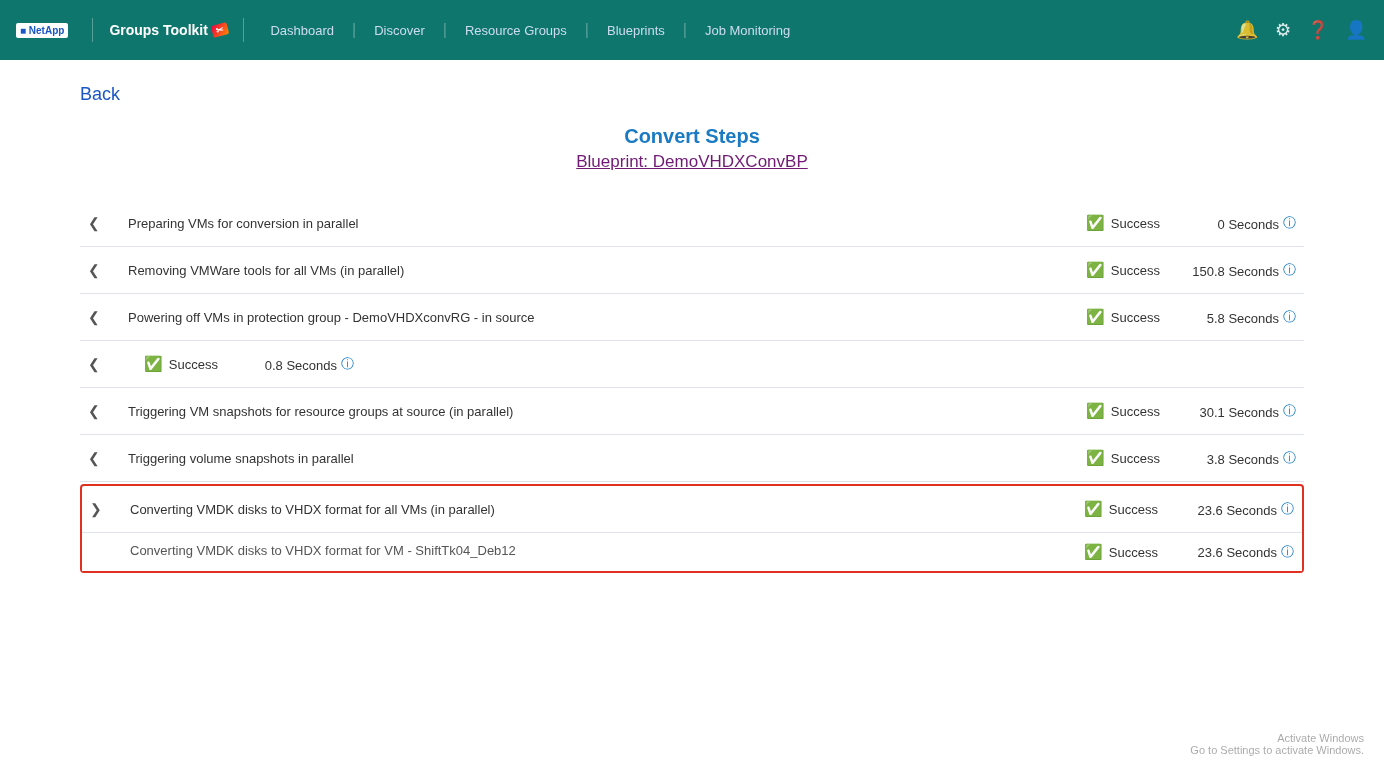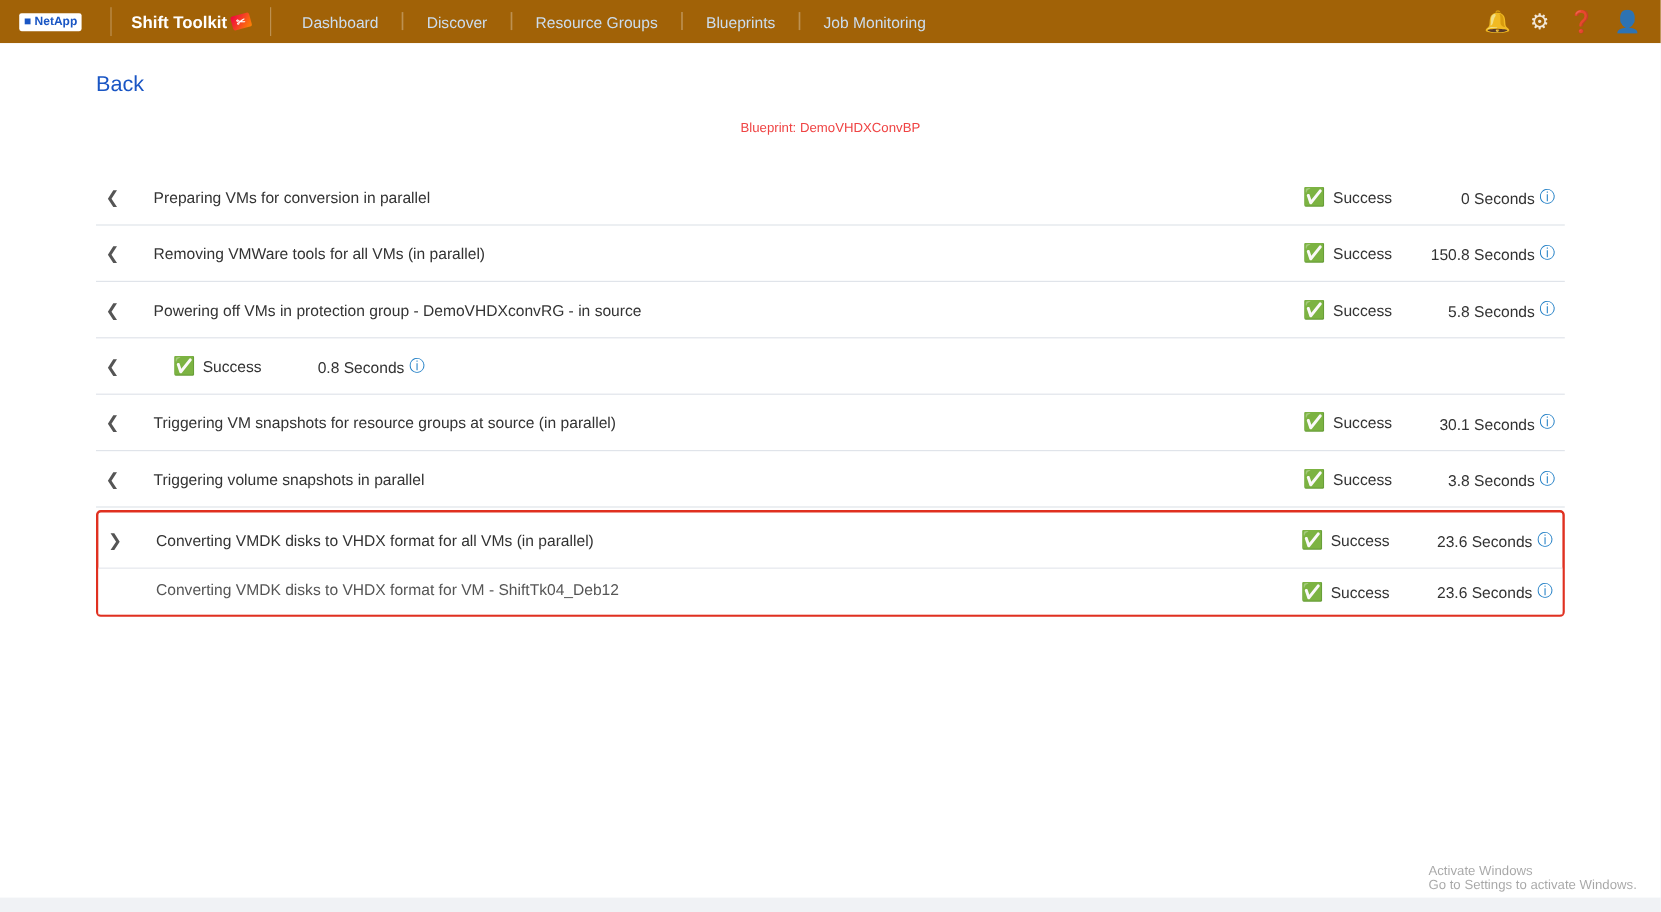--- a/index.html
+++ b/index.html
@@ -1,23 +1,23 @@
 <!DOCTYPE html>
 <html><head>
   <meta charset="utf-8">
   <style>
     * { box-sizing: border-box; margin: 0; padding: 0; }
     body { font-family: 'Segoe UI', Arial, sans-serif; background: #f0f2f5; min-height: 760px; }
 
     
     .navbar {
-      background: #a16207;
-      display: flex;
-      align-items: center;
-      height: 36px;
+      background: #0f766e;
+      display: flex;
+      align-items: center;
+      height: 60px;
       padding: 0 16px;
       gap: 8px;
     }
     .navbar-brand {
       display: flex;
       align-items: center;
       gap: 6px;
       color: #fff;
       font-weight: bold;
       font-size: 14px;
@@ -92,23 +92,24 @@
       text-align: center;
       margin-bottom: 28px;
     }
     .page-title {
       color: #1a7bc4;
       font-size: 20px;
       font-weight: 600;
       margin-bottom: 4px;
     }
     .page-subtitle {
-      color: #ef4444;
-      font-size: 11px;
+      color: #701a75;
+      font-size: 17px;
       font-weight: 500;
+      text-decoration: underline;
     }
     .step-row {
       border-bottom: 1px solid #e0e4ea;
       display: flex;
       align-items: center;
       padding: 14px 8px;
       gap: 16px;
     }
     .step-row:last-child { border-bottom: none; }
     .step-chevron {
@@ -186,37 +187,38 @@
       gap: 4px;
       font-size: 13px;
       color: #333;
       min-width: 120px;
       justify-content: flex-end;
     }
 
     
     .windows-watermark {
       position: fixed;
-      bottom: 16px;
+      bottom: 4px;
       right: 20px;
       color: rgba(0,0,0,0.35);
       font-size: 11px;
+      text-align: right;
       pointer-events: none;
     }
   </style>
 </head>
 <body>
 
 <nav class="navbar">
   <div class="navbar-brand">
     <span class="netapp-logo">■ NetApp</span>
   </div>
   <div class="nav-divider"></div>
   <div class="shift-toolkit">
-    <span>Shift Toolkit</span>
+    <span>Groups Toolkit</span>
     <span class="shift-badge">✂</span>
   </div>
   <div class="nav-divider"></div>
   <a class="nav-link">Dashboard</a>
   <span style="color:rgba(255,255,255,0.3)">|</span>
   <a class="nav-link">Discover</a>
   <span style="color:rgba(255,255,255,0.3)">|</span>
   <a class="nav-link">Resource Groups</a>
   <span style="color:rgba(255,255,255,0.3)">|</span>
   <a class="nav-link">Blueprints</a>
@@ -228,20 +230,21 @@
     <span class="nav-icon">⚙</span>
     <span class="nav-icon">❓</span>
     <span class="nav-icon">👤</span>
   </div>
 </nav>
 
 <div class="main-content">
   <a class="back-link">Back</a>
 
   <div class="page-header">
+    <div class="page-title">Convert Steps</div>
     <div class="page-subtitle">Blueprint: DemoVHDXConvBP</div>
   </div>
 
   
   <div>
 
     <div class="step-row">
       <div class="step-chevron">❮</div>
       <div class="step-label">Preparing VMs for conversion in parallel</div>
       <div class="step-status">

